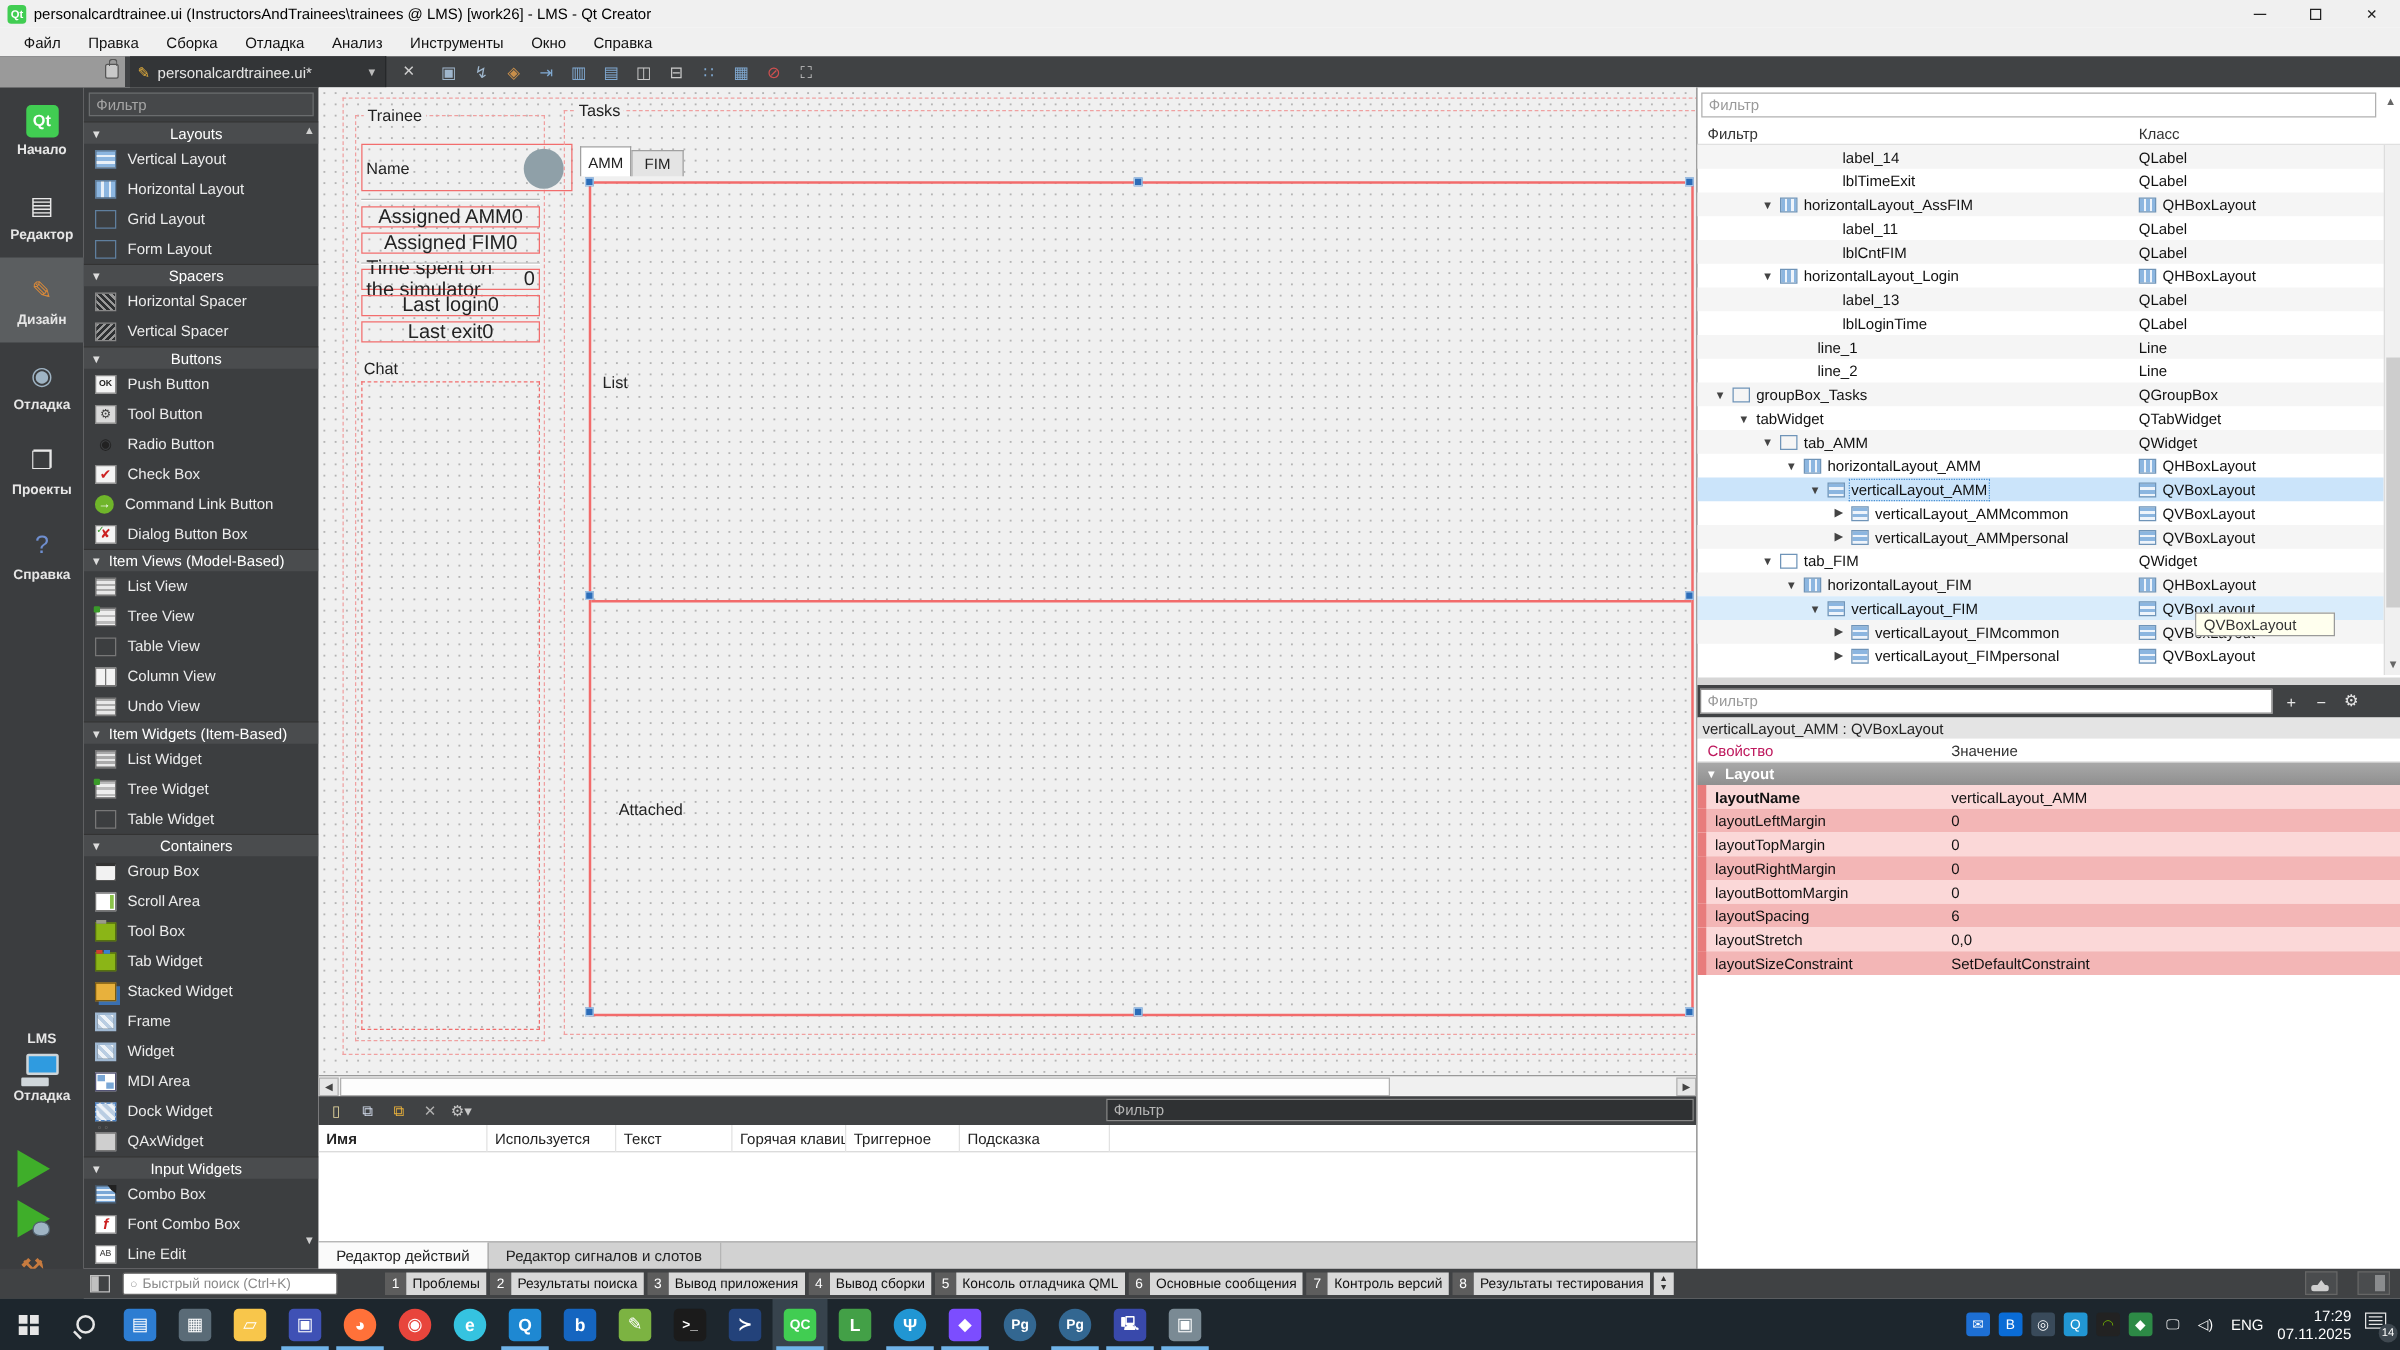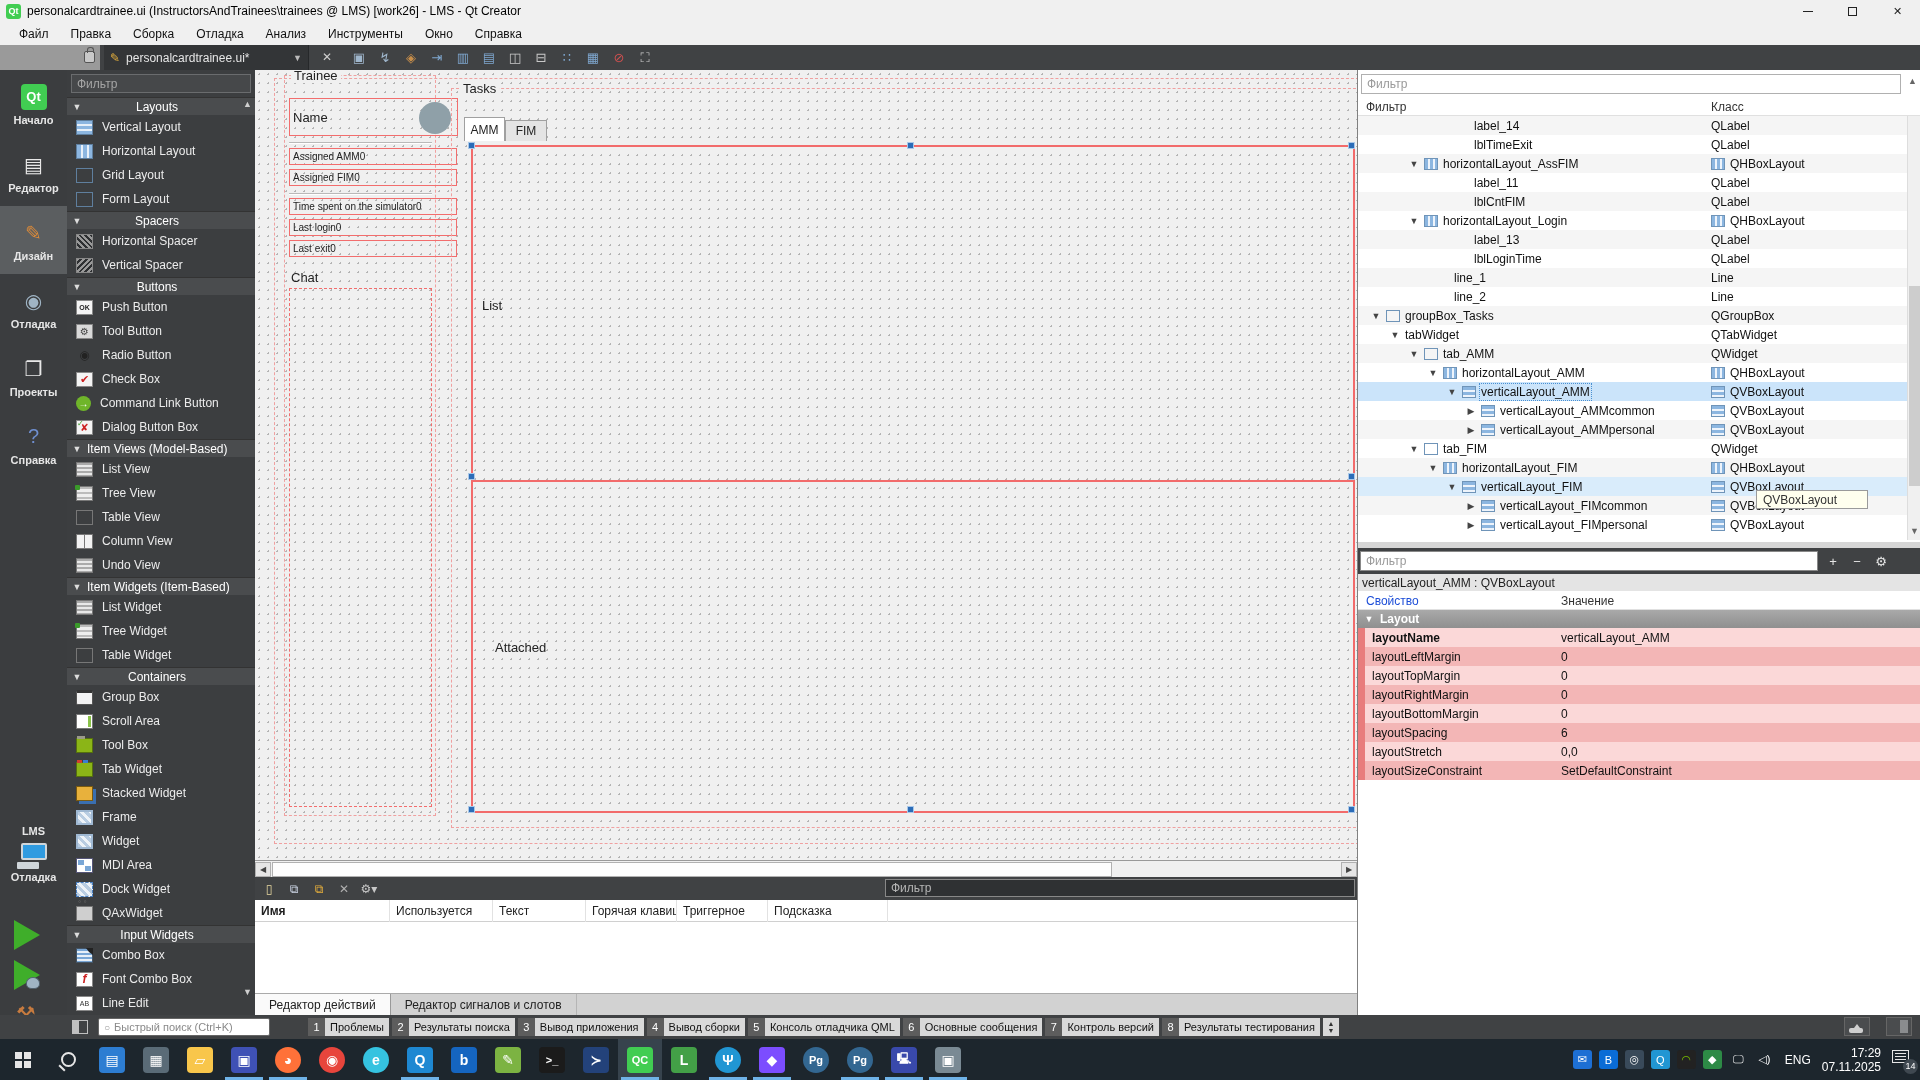--- a/index.html
+++ b/index.html
@@ -109,28 +109,28 @@
   .wbic-fontcombo{background:#fff;border:1px solid #888;color:#c22;font-style:italic;font-weight:bold;font-size:12px;}
   .wbic-lineedit{background:#fff;border:1px solid #888;color:#333;font-size:7px;}
   #wb-scrollup{position:absolute;right:3px;top:29px;color:#cfcfcf;font-size:9px;}
   #wb-scrolldown{position:absolute;right:3px;bottom:18px;color:#cfcfcf;font-size:9px;}
 
   
   #editor{position:absolute;left:255px;top:70px;width:1102px;height:945px;background:#e9e9e9;}
   #canvas{position:absolute;left:0;top:0;width:1102px;height:790px;background:#f0f0f0;overflow:hidden;
           background-image:radial-gradient(#b4b4b4 1px,transparent 1px);background-size:9px 9px;}
   #form-outline{position:absolute;left:19px;top:8px;width:1090px;height:766px;border:1px dashed #f0a0a0;}
-  #trainee-group{position:absolute;left:29px;top:5px;width:152px;height:741px;border:1px dashed #f0a0a0;}
+  #trainee-group{position:absolute;left:29px;top:22px;width:152px;height:741px;border:1px dashed #f0a0a0;}
   #trainee-title{position:absolute;left:6px;top:-8px;background:#f0f0f0;padding:0 3px;font-size:13px;color:#222;}
   #name-row{position:absolute;left:4px;top:22px;width:169px;height:38px;border:1px solid #f26d6d;display:flex;align-items:center;}
   #name-label{margin-left:3px;font-size:13px;color:#222;}
   #avatar-circle{position:absolute;right:6px;top:3px;width:32px;height:32px;border-radius:50%;background:#8fa0a8;}
   .groove{position:absolute;left:4px;width:143px;height:2px;border-top:1px solid #b9b9b9;border-bottom:1px solid #fff;}
-  .t-row{position:absolute;left:4px;width:168px;height:17px;border:1px solid #f26d6d;display:flex;align-items:center;
-         justify-content:flex-start;padding:0 3px;font-size:10px;color:#222;background:transparent;}
+  .t-row{position:absolute;left:4px;width:143px;height:17px;border:1px solid #f26d6d;display:flex;align-items:center;
+         justify-content:center;padding:0 3px;font-size:16px;color:#222;background:transparent;}
   #chat-title{position:absolute;left:6px;top:194px;font-size:13px;color:#222;}
   #chat-box{position:absolute;left:4px;top:212px;width:143px;height:519px;border:1px dashed #f26d6d;}
   #tasks-group{position:absolute;left:196px;top:18px;width:910px;height:740px;border:1px dashed #f0a0a0;border-right:none;}
   #tasks-title{position:absolute;left:8px;top:-8px;background:#f0f0f0;padding:0 3px;font-size:13px;color:#222;}
   .tab{position:absolute;top:28px;height:24px;display:flex;align-items:center;justify-content:center;font-size:12px;color:#222;}
   #tab-amm{left:12px;width:41px;background:#fff;border:1px solid #a0a0a0;border-bottom:none;z-index:2;}
   #tab-fim{left:53px;width:42px;height:21px;top:31px;background:#e4e4e4;border:1px solid #a0a0a0;border-bottom:none;}
   #selection-rect{position:absolute;left:216px;top:75px;width:884px;height:668px;border:2px solid #f26b6b;}
   #selection-split{position:absolute;left:0;top:333px;width:100%;height:2px;background:#f26b6b;}
   .handle{position:absolute;width:7px;height:7px;background:#2b6cb8;border:1px solid #aac8e8;}
@@ -188,21 +188,21 @@
 
   #dock-splitter{position:absolute;left:0;top:472px;width:563px;height:6px;background:#d6d6d6;}
 
   
   #pe-filterrow{position:absolute;left:0;top:478px;width:563px;height:26px;background:#404244;}
   #pe-filter{position:absolute;left:2px;top:3px;width:458px;height:20px;background:#fff;border:1px solid #888;
              color:#9a9a9a;display:flex;align-items:center;padding-left:5px;}
   .pe-tool{position:absolute;top:3px;width:20px;height:20px;color:#e6e6e6;display:flex;align-items:center;justify-content:center;font-size:13px;}
   #pe-objectline{position:absolute;left:0;top:504px;width:563px;height:17px;background:#e4e4e4;display:flex;align-items:center;padding-left:4px;color:#222;}
   #pe-header{position:absolute;left:0;top:521px;width:563px;height:19px;border-bottom:1px solid #e0e0e0;background:#fff;}
-  #pe-col-prop{position:absolute;left:8px;top:3px;color:#1d4ed8;}
+  #pe-col-prop{position:absolute;left:8px;top:3px;color:#be185d;}
   #pe-col-val{position:absolute;left:203px;top:3px;color:#333;}
   #pe-section{position:absolute;left:0;top:540px;width:563px;height:18px;background:linear-gradient(#a9a9a9,#8f8f8f);
               color:#fff;font-weight:bold;display:flex;align-items:center;}
   #pe-section .arr{width:22px;text-align:center;font-size:9px;}
   #pe-rows{position:absolute;left:0;top:558px;width:563px;}
   .pe-row{position:relative;height:19px;display:flex;align-items:center;}
   .pe-row .gutter{position:absolute;left:0;top:0;width:7px;height:19px;background:#e87c7c;}
   .pe-row .pname{position:absolute;left:14px;color:#111;}
   .pe-row .pval{position:absolute;left:203px;color:#111;}
   .pe-light{background:#fbd8d8;}

